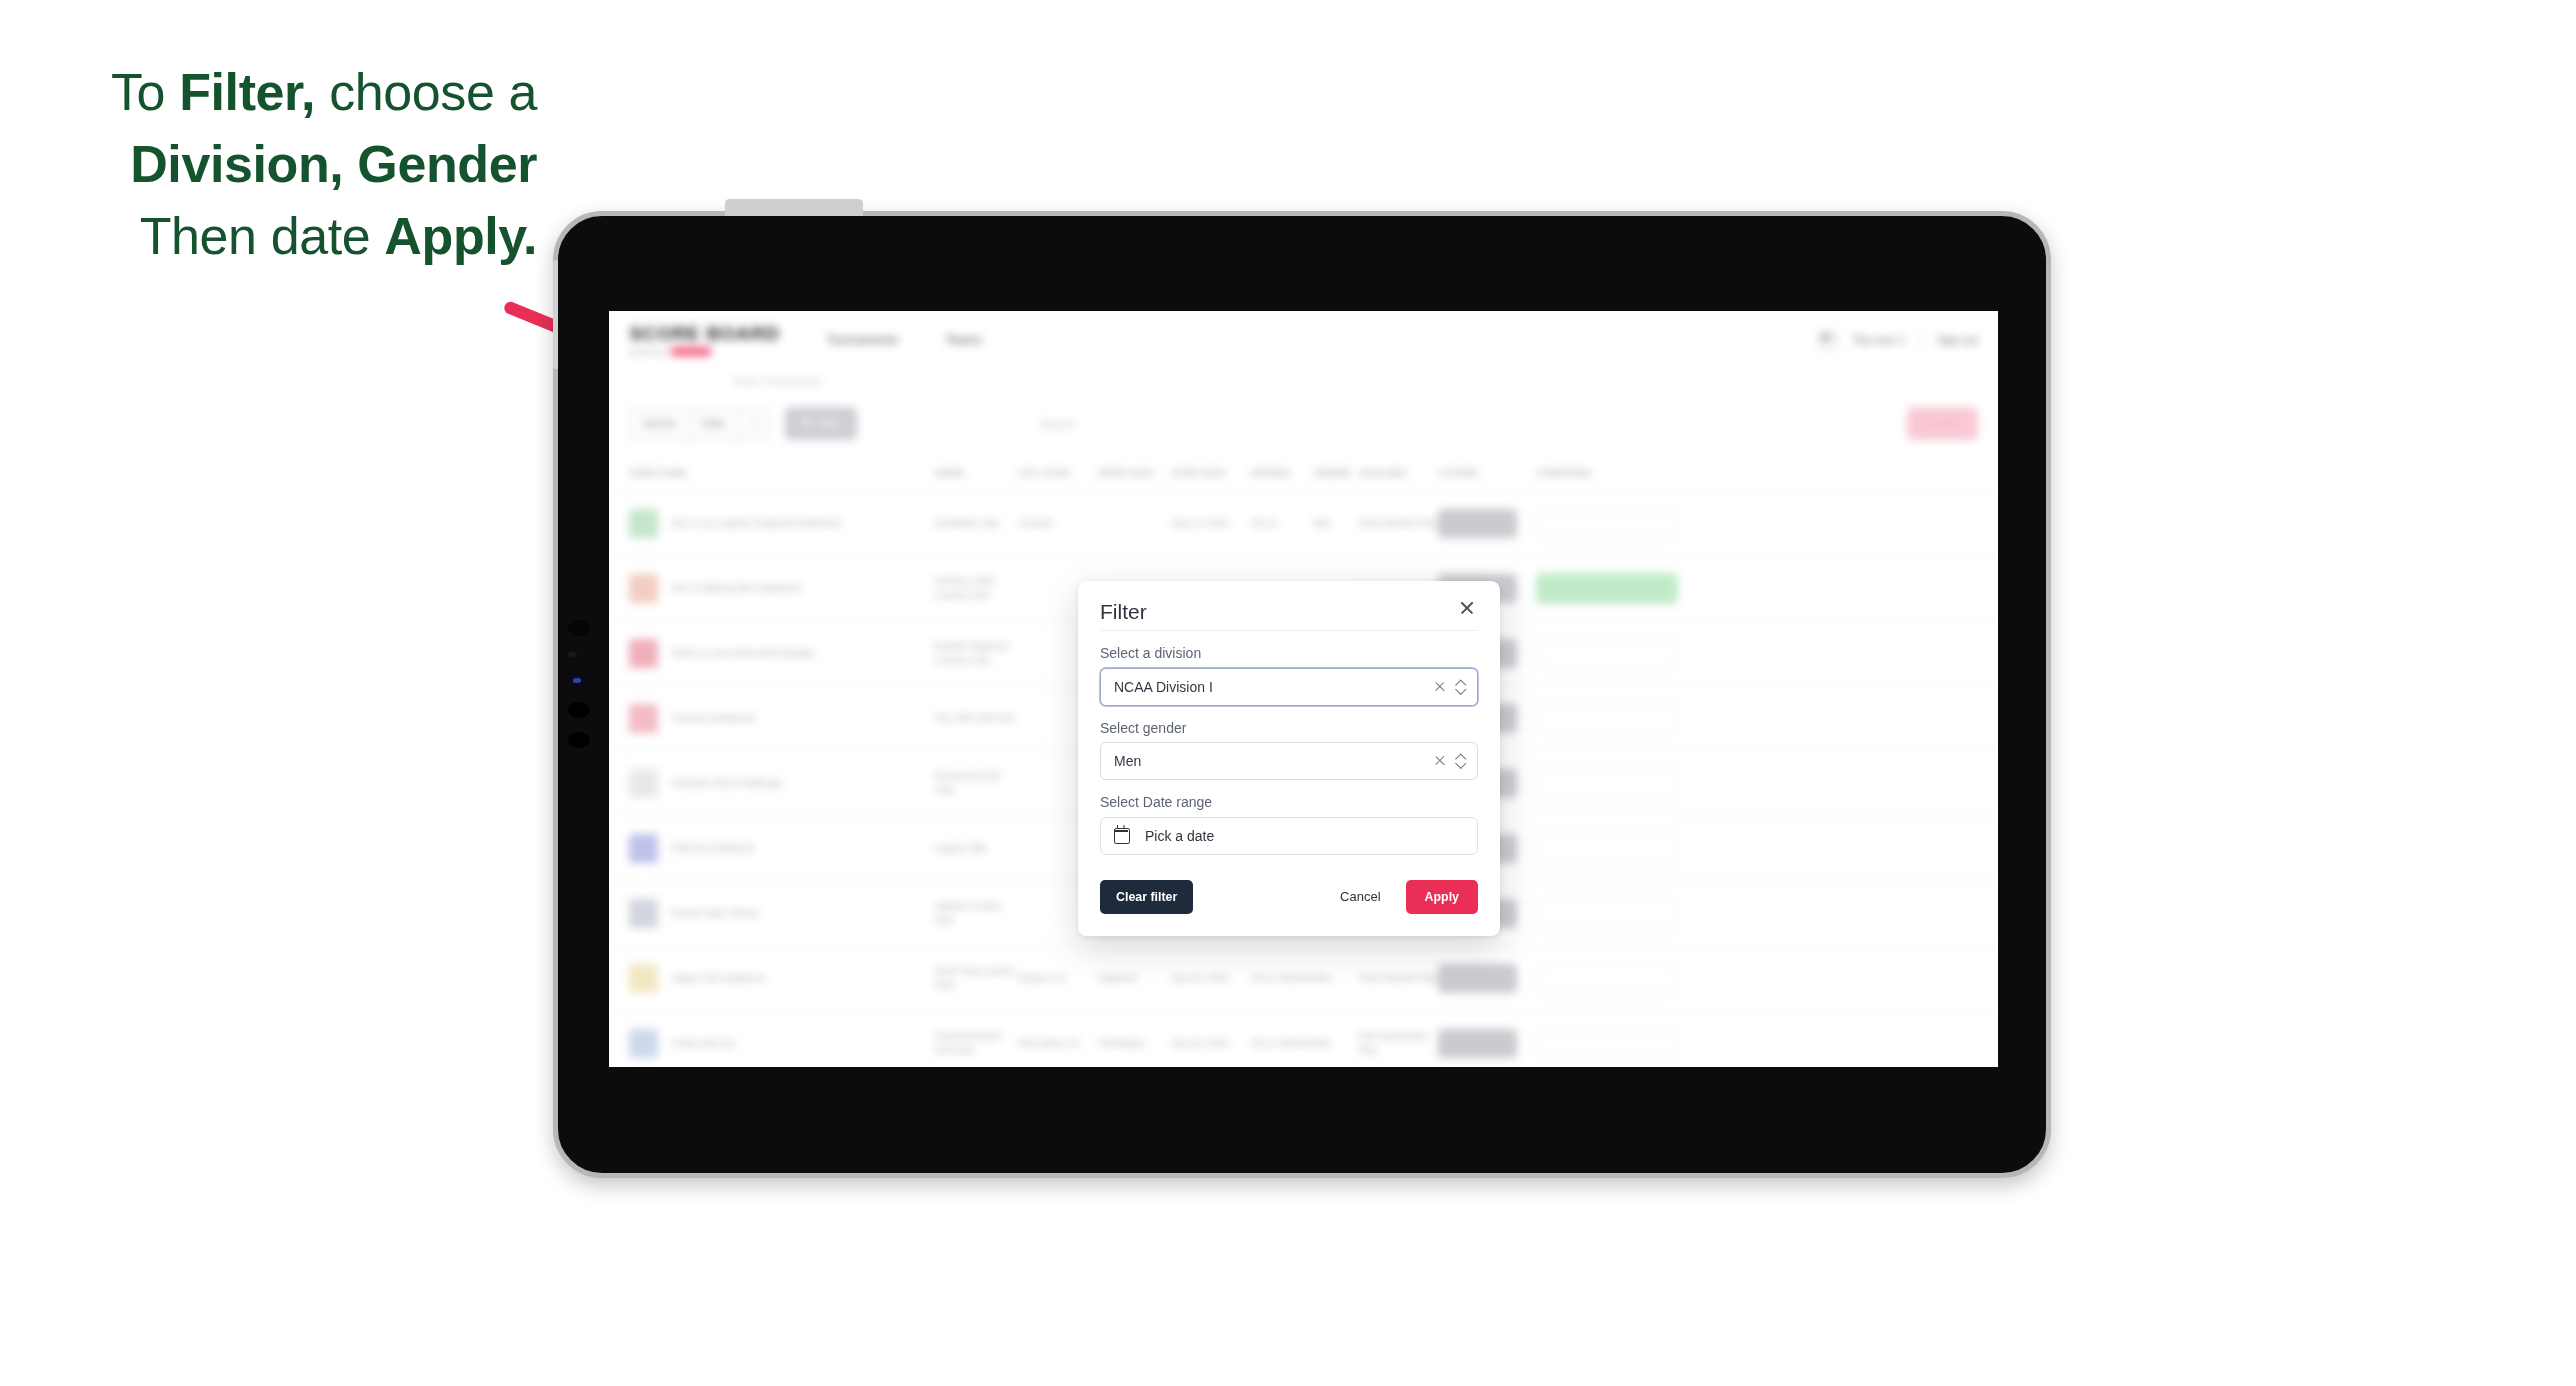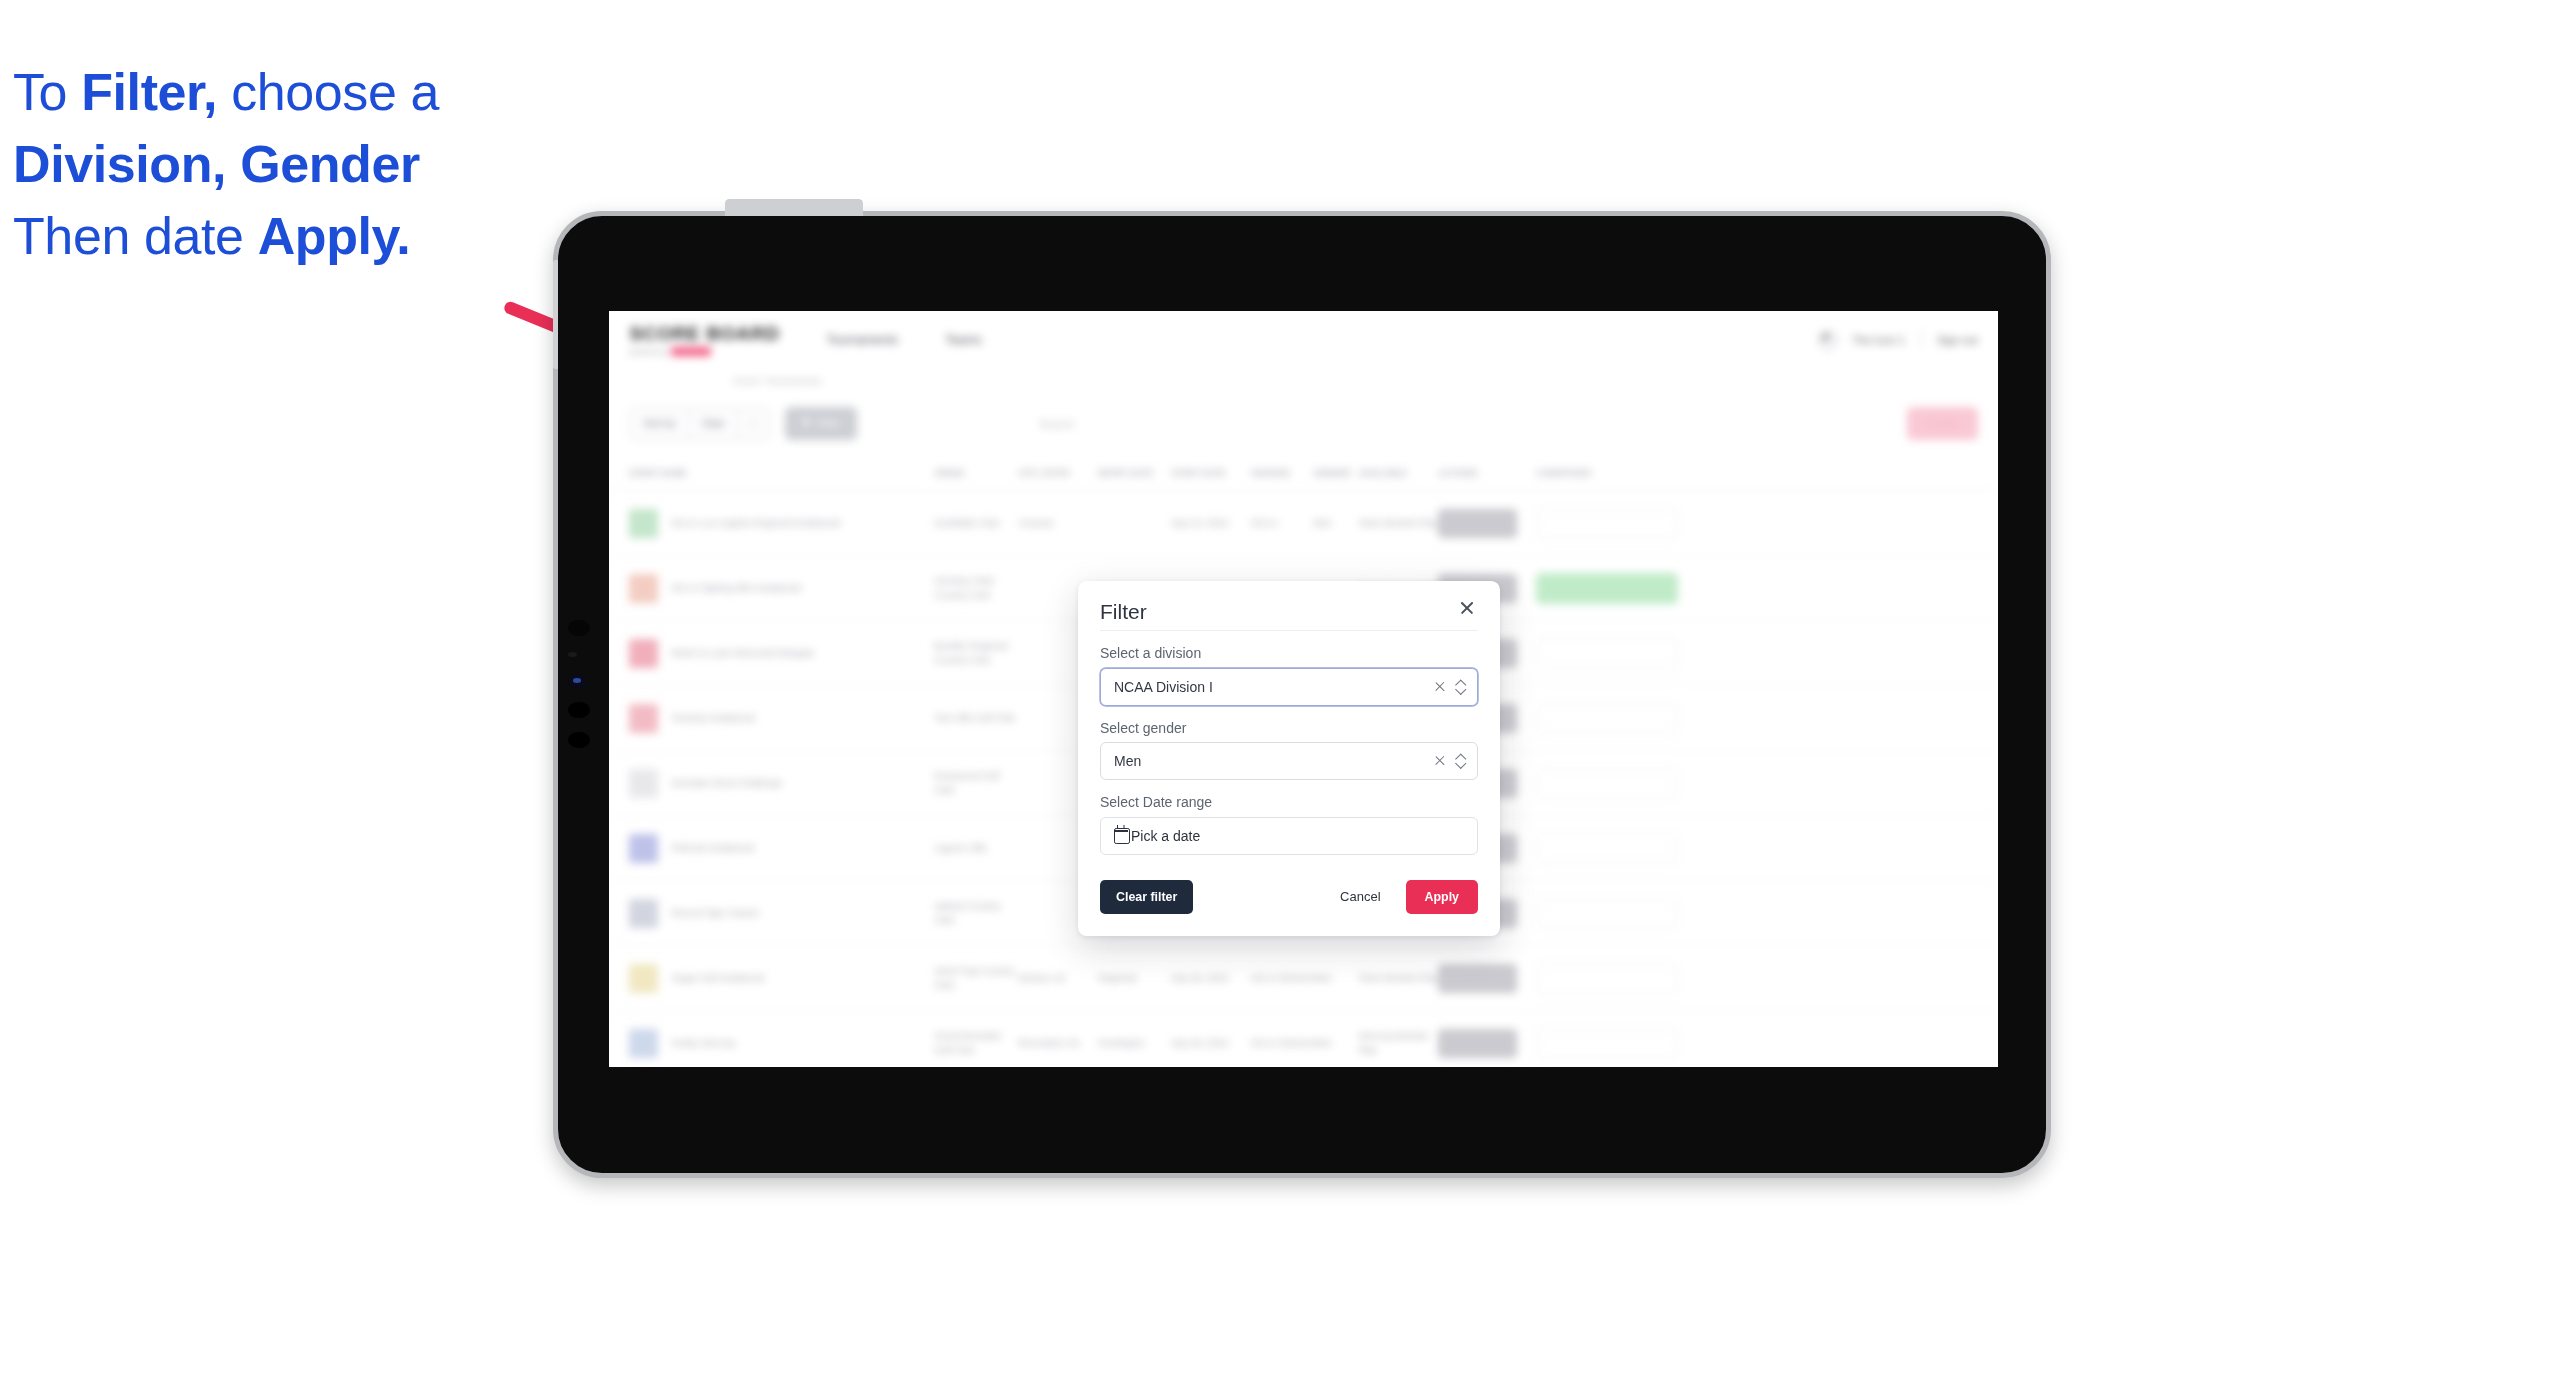--- a/index.html
+++ b/index.html
@@ -12,27 +12,28 @@
     height: 1386px;
     position: relative;
     overflow: hidden;
     font-family: "Liberation Sans", sans-serif;
     -webkit-font-smoothing: antialiased;
   }
 
   
   #caption {
     position: absolute;
-    left: 13px;
+    left: 6px;
     top: 57px;
     width: 531px;
     font-size: 52px;
     line-height: 1.38;
-    color: #1d4ed8;
+    color: #14532d;
     letter-spacing: -0.4px;
+    text-align: right;
   }
   #caption .b { font-weight: 700; }
 
   
   #arrow-svg {
     position: absolute;
     left: 480px;
     top: 284px;
     width: 596px;
     height: 269px;
@@ -417,21 +418,21 @@
   }
   .sel-chevrons-icon::before { top: 2.2px;  transform: rotate(45deg); }
   .sel-chevrons-icon::after  { top: 7.3px; transform: rotate(225deg); }
 
   #date-control {
     height: 38px;
     border: 0.7px solid #e0e2e7;
     border-radius: 5.8px;
     display: flex;
     align-items: center;
-    gap: 1px;
+    gap: 15px;
     padding: 0 13px;
     box-sizing: border-box;
     background: #fff;
   }
   #calendar-icon {
     width: 14px; height: 14px;
     border: 1.4px solid #2c313b;
     border-radius: 2.2px;
     position: relative;
     flex: 0 0 auto;

